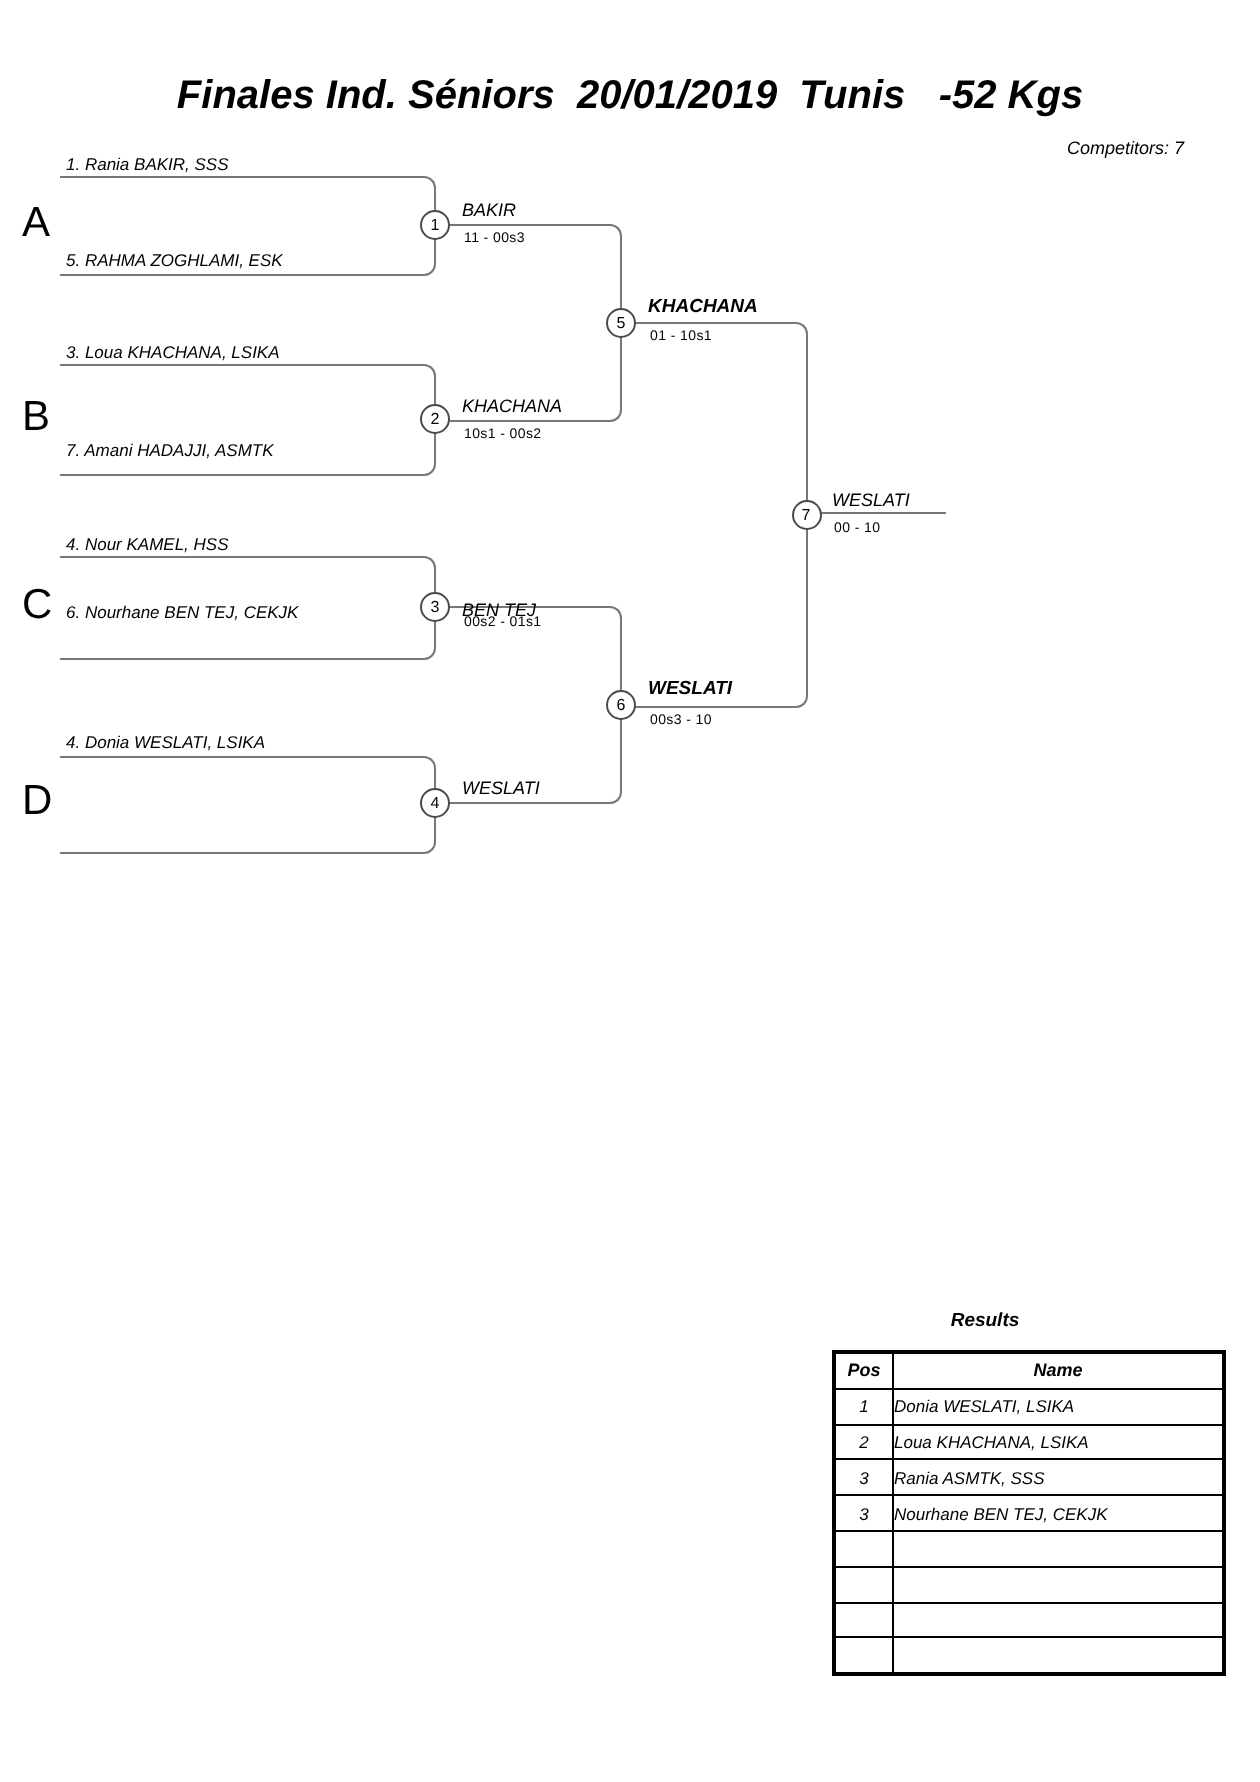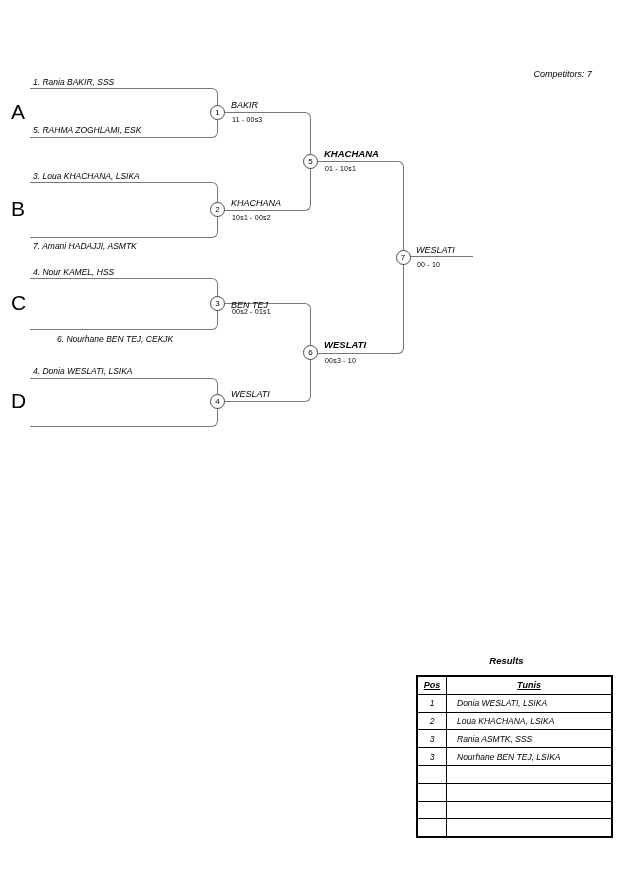--- a/index.html
+++ b/index.html
@@ -20,22 +20,22 @@
   
   .letter { position:absolute; left:11px; width:26px; font-size:21px; line-height:24px; }
   #letter-a{top:100px;} #letter-b{top:197px;} #letter-c{top:291px;} #letter-d{top:389px;}
 
   
   .pname {
     position:absolute; left:33px; height:12px; line-height:12px;
     font-size:8.5px; font-style:italic; white-space:pre;text-align:center;
   }
   #name-a-top{top:75.5px;} #name-a-bot{top:123.5px;}
-  #name-b-top{top:169.5px;} #name-b-bot{top:240px;}
-  #name-c-top{top:265.5px;} #name-c-bot{top:333px;margin-left:24px;}
+  #name-b-top{top:169.5px;} #name-b-bot{top:219px;}
+  #name-c-top{top:265.5px;} #name-c-bot{top:300px;}
   #name-d-top{top:365px;}  #name-d-bot{top:412.5px;}
 
   
   .sec-box {
     position:absolute; left:30px; width:188px; box-sizing:border-box;
     border:1.5px solid #777; border-left:none; border-radius:0 6px 6px 0;
   }
   #box-a{top:88px;height:50px;}
   #box-b{top:182px;height:56px;}
   #box-c{top:278px;height:52px;}
@@ -82,39 +82,40 @@
   .wscore { position:absolute; height:9px; line-height:9px; font-size:7px; letter-spacing:0.2px; }
   #wscore-1{left:232px;top:115px;}
   #wscore-2{left:232px;top:212.5px;}
   #wscore-3{left:232px;top:306.5px;}
   #wscore-5{left:325px;top:164px;}
   #wscore-6{left:325px;top:355.5px;}
   #wscore-7{left:417px;top:260px;}
 
   
   #results-title {
-    position:absolute; left:408px; top:655px; width:197px; text-align:center;
+    position:absolute; left:394px; top:655px; width:197px; text-align:center;
     font-size:9.5px; font-weight:bold; font-style:italic;
   }
   #results-table {
     position:absolute; left:416px; top:675px; width:197px;
     border-collapse:collapse; border:2px solid #000;
     font-size:8.5px; font-style:italic; table-layout:fixed;
   }
   #results-table th, #results-table td { border:1px solid #000; height:16.8px; padding:0; }
-  #results-table th { font-size:9px; font-weight:bold; text-align:center;text-decoration:underline; }
+  #results-table th { font-size:9px; font-weight:bold; text-align:center; }
   #results-table .pos-col { width:28px; }
   #results-table td.pos { text-align:center; }
-  #results-table td.name { text-align:left; padding-left:10px; white-space:pre; overflow:hidden; }
+  #results-table td.name { text-align:left; white-space:pre; overflow:hidden; }
 </style>
 </head>
 <body>
 
 <div class="page">
 
+  <div id="title">Finales Ind. Séniors  20/01/2019  Tunis   -52 Kgs</div>
   <div id="competitors">Competitors: 7</div>
 
   <div class="letter" id="letter-a">A</div>
   <div class="pname" id="name-a-top">1. Rania BAKIR, SSS</div>
   <div class="pname" id="name-a-bot">5. RAHMA ZOGHLAMI, ESK</div>
   <div class="sec-box" id="box-a"></div>
   <div class="conn conn-top" id="conn-m1"></div>
   <div class="circle" id="circle-1">1</div>
   <div class="wname" id="wname-1">BAKIR</div>
   <div class="wscore" id="wscore-1">11 - 00s3</div>
@@ -158,39 +159,39 @@
   <div id="final-line"></div>
   <div class="circle" id="circle-7">7</div>
   <div class="wname" id="wname-7">WESLATI</div>
   <div class="wscore" id="wscore-7">00 - 10</div>
 
   <div id="results-title">Results</div>
   <table id="results-table">
     <thead>
       <tr>
         <th class="pos-col">Pos</th>
-        <th>Tunis</th>
+        <th>Name</th>
       </tr>
     </thead>
     <tbody>
       <tr>
         <td class="pos">1</td>
         <td class="name">Donia WESLATI, LSIKA</td>
       </tr>
       <tr>
         <td class="pos">2</td>
         <td class="name">Loua KHACHANA, LSIKA</td>
       </tr>
       <tr>
         <td class="pos">3</td>
         <td class="name">Rania ASMTK, SSS</td>
       </tr>
       <tr>
         <td class="pos">3</td>
-        <td class="name">Nourhane BEN TEJ, LSIKA</td>
+        <td class="name">Nourhane BEN TEJ, CEKJK</td>
       </tr>
       <tr>
         <td class="pos"></td>
         <td class="name"></td>
       </tr>
       <tr>
         <td class="pos"></td>
         <td class="name"></td>
       </tr>
       <tr>

